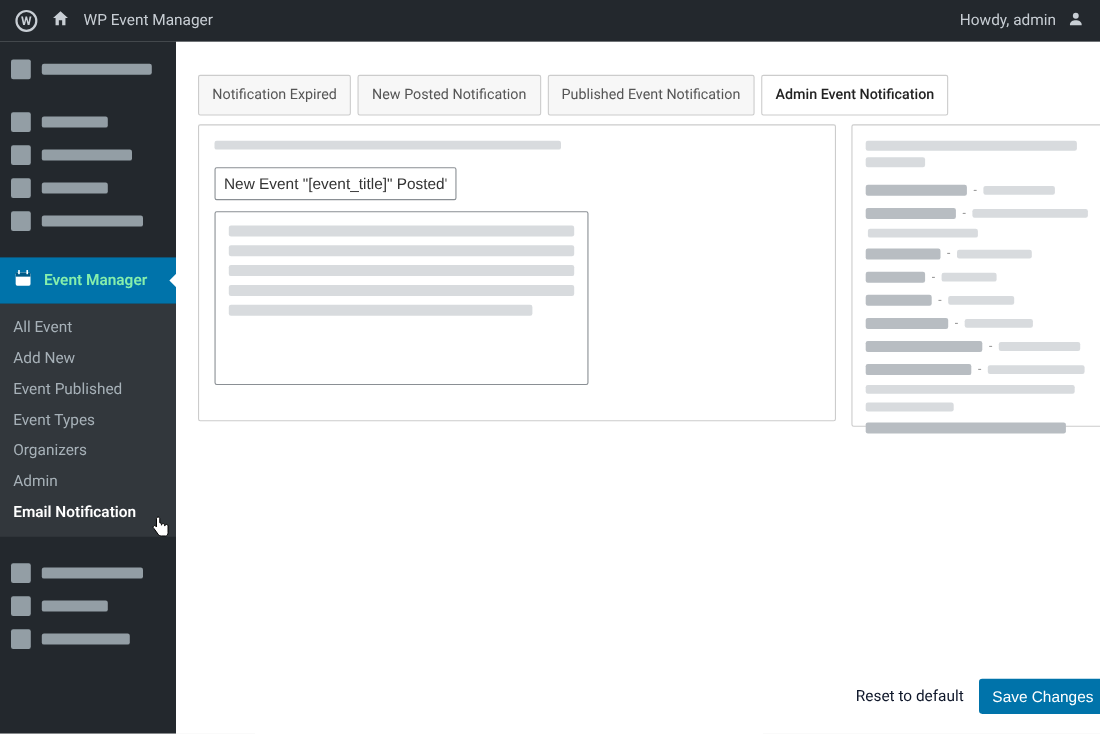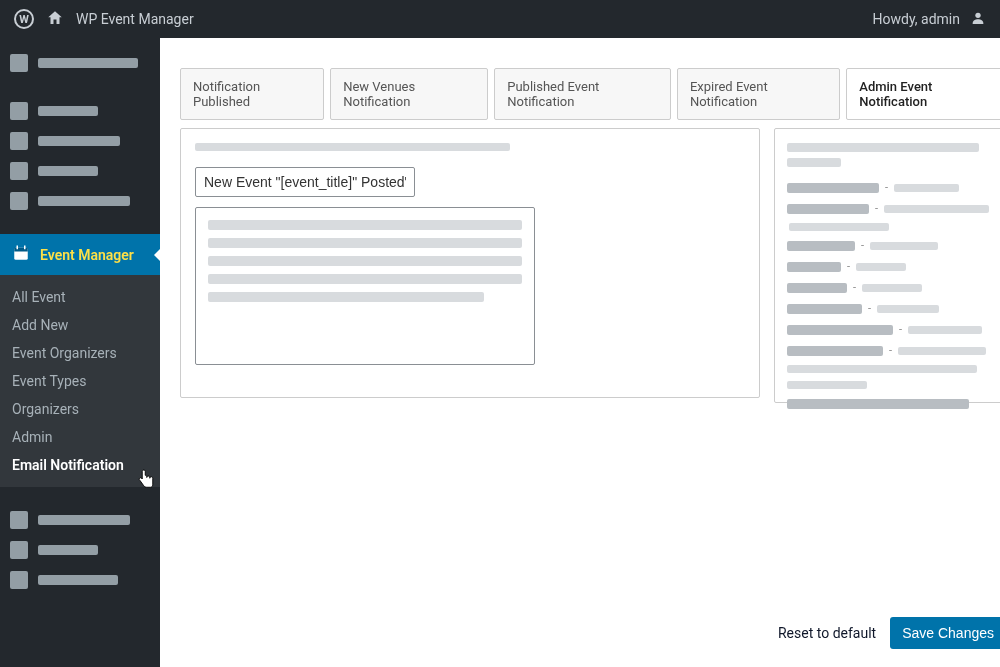--- a/index.html
+++ b/index.html
@@ -82,21 +82,21 @@
     .ph-text {
       height: 10px;
       background: #939ea5;
       border-radius: 2px;
     }
     .sidebar-group {
       margin-bottom: 18px;
     }
     .event-manager-item {
       background: #0073aa;
-      color: #fde047;
+      color: #86efac;
       padding: 10px 12px;
       display: flex;
       align-items: center;
       gap: 10px;
       font-weight: 600;
       font-size: 14px;
       position: relative;
     }
     .event-manager-item::after {
       content: "";
@@ -294,21 +294,21 @@
             <rect x="3" y="5" width="18" height="5" fill="#005a87"></rect>
             <rect x="6" y="2" width="2" height="5" fill="#fff"></rect>
             <rect x="16" y="2" width="2" height="5" fill="#fff"></rect>
           </svg>
       </span>
       <span>Event Manager</span>
     </div>
     <div class="submenu">
       <div class="submenu-item">All Event</div>
       <div class="submenu-item">Add New</div>
-      <div class="submenu-item">Event Organizers</div>
+      <div class="submenu-item">Event Published</div>
       <div class="submenu-item">Event Types</div>
       <div class="submenu-item">Organizers</div>
       <div class="submenu-item">Admin</div>
       <div class="submenu-item active">Email Notification</div>
     </div>
 
     <div class="sidebar-group" style="margin-top:18px">
       <div class="sidebar-placeholder-row">
         <div class="ph-icon"></div>
           <div class="ph-text" style="width:92px"></div>
@@ -319,24 +319,23 @@
       </div>
       <div class="sidebar-placeholder-row">
         <div class="ph-icon"></div>
           <div class="ph-text" style="width:80px"></div>
       </div>
     </div>
   </div>
 
   <div class="main">
     <div class="tabs">
-      <div class="tab">Notification Published</div>
-      <div class="tab">New Venues Notification</div>
+      <div class="tab">Notification Expired</div>
+      <div class="tab">New Posted Notification</div>
       <div class="tab">Published Event Notification</div>
-      <div class="tab">Expired Event Notification</div>
       <div class="tab active">Admin Event Notification</div>
     </div>
 
     <div class="content-row">
       <div class="left-panel">
         <div class="ph-bar" style="width:315px;height:8px;margin-bottom:16px"></div>
         <input type="text" class="subject-input" value="New Event &quot;[event_title]&quot; Posted&quot;" style="">
         <div class="body-box">
           <div class="ph-bar" style="width:100%;height:10px;margin-bottom:8px"></div>
           <div class="ph-bar" style="width:100%;height:10px;margin-bottom:8px"></div>

